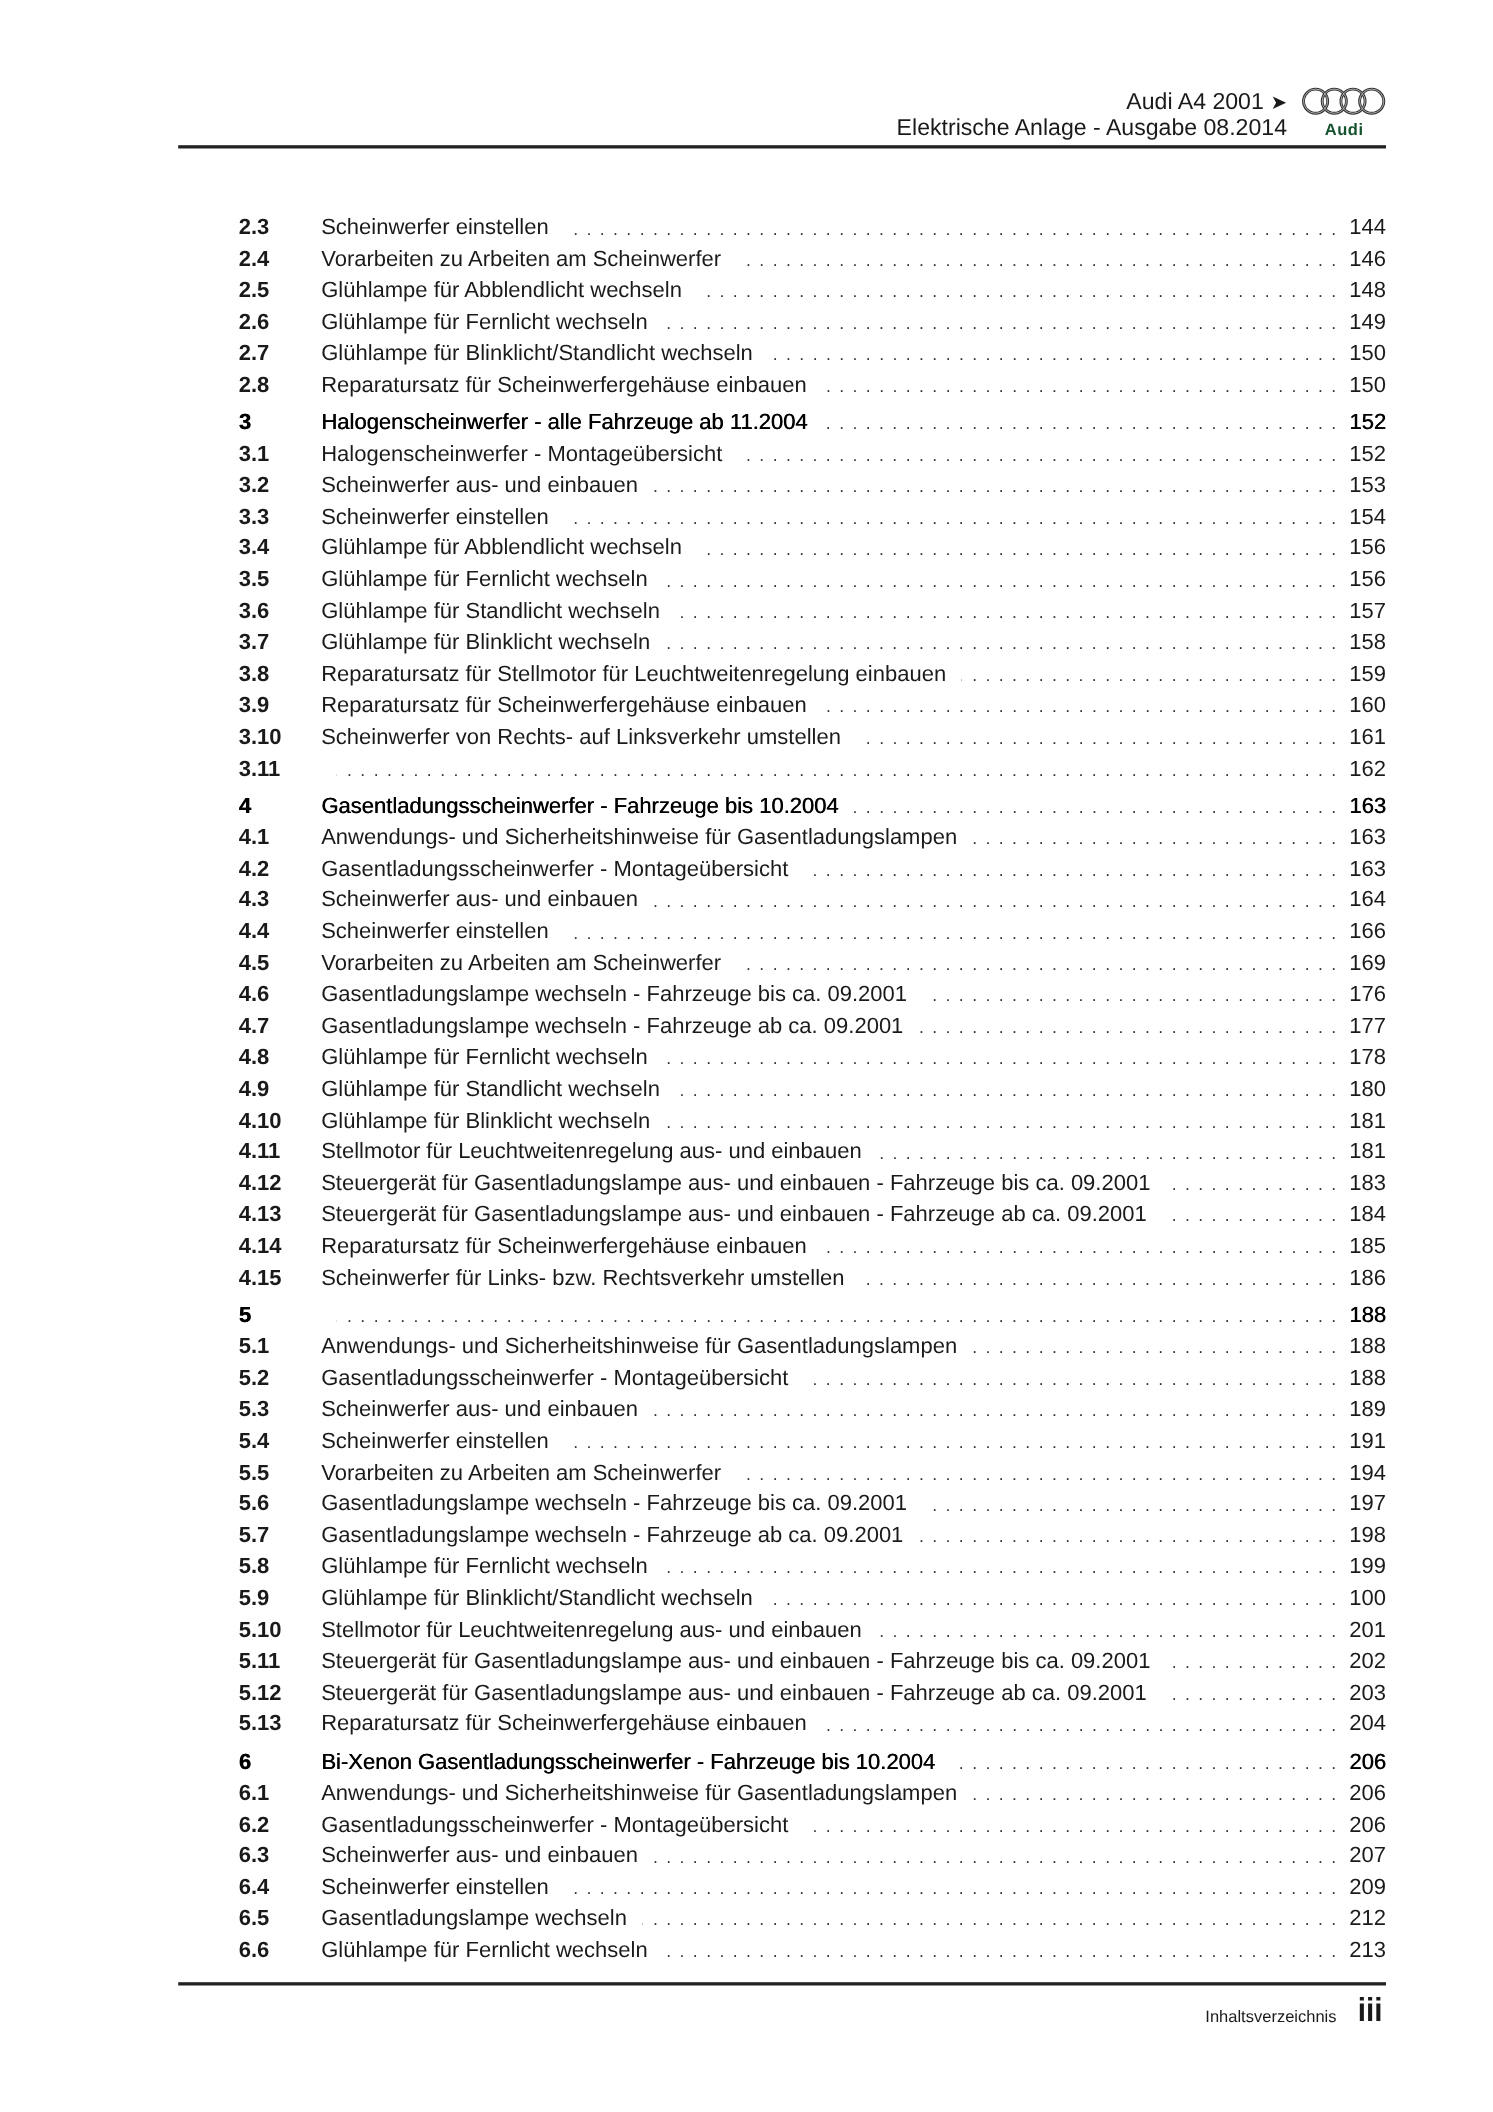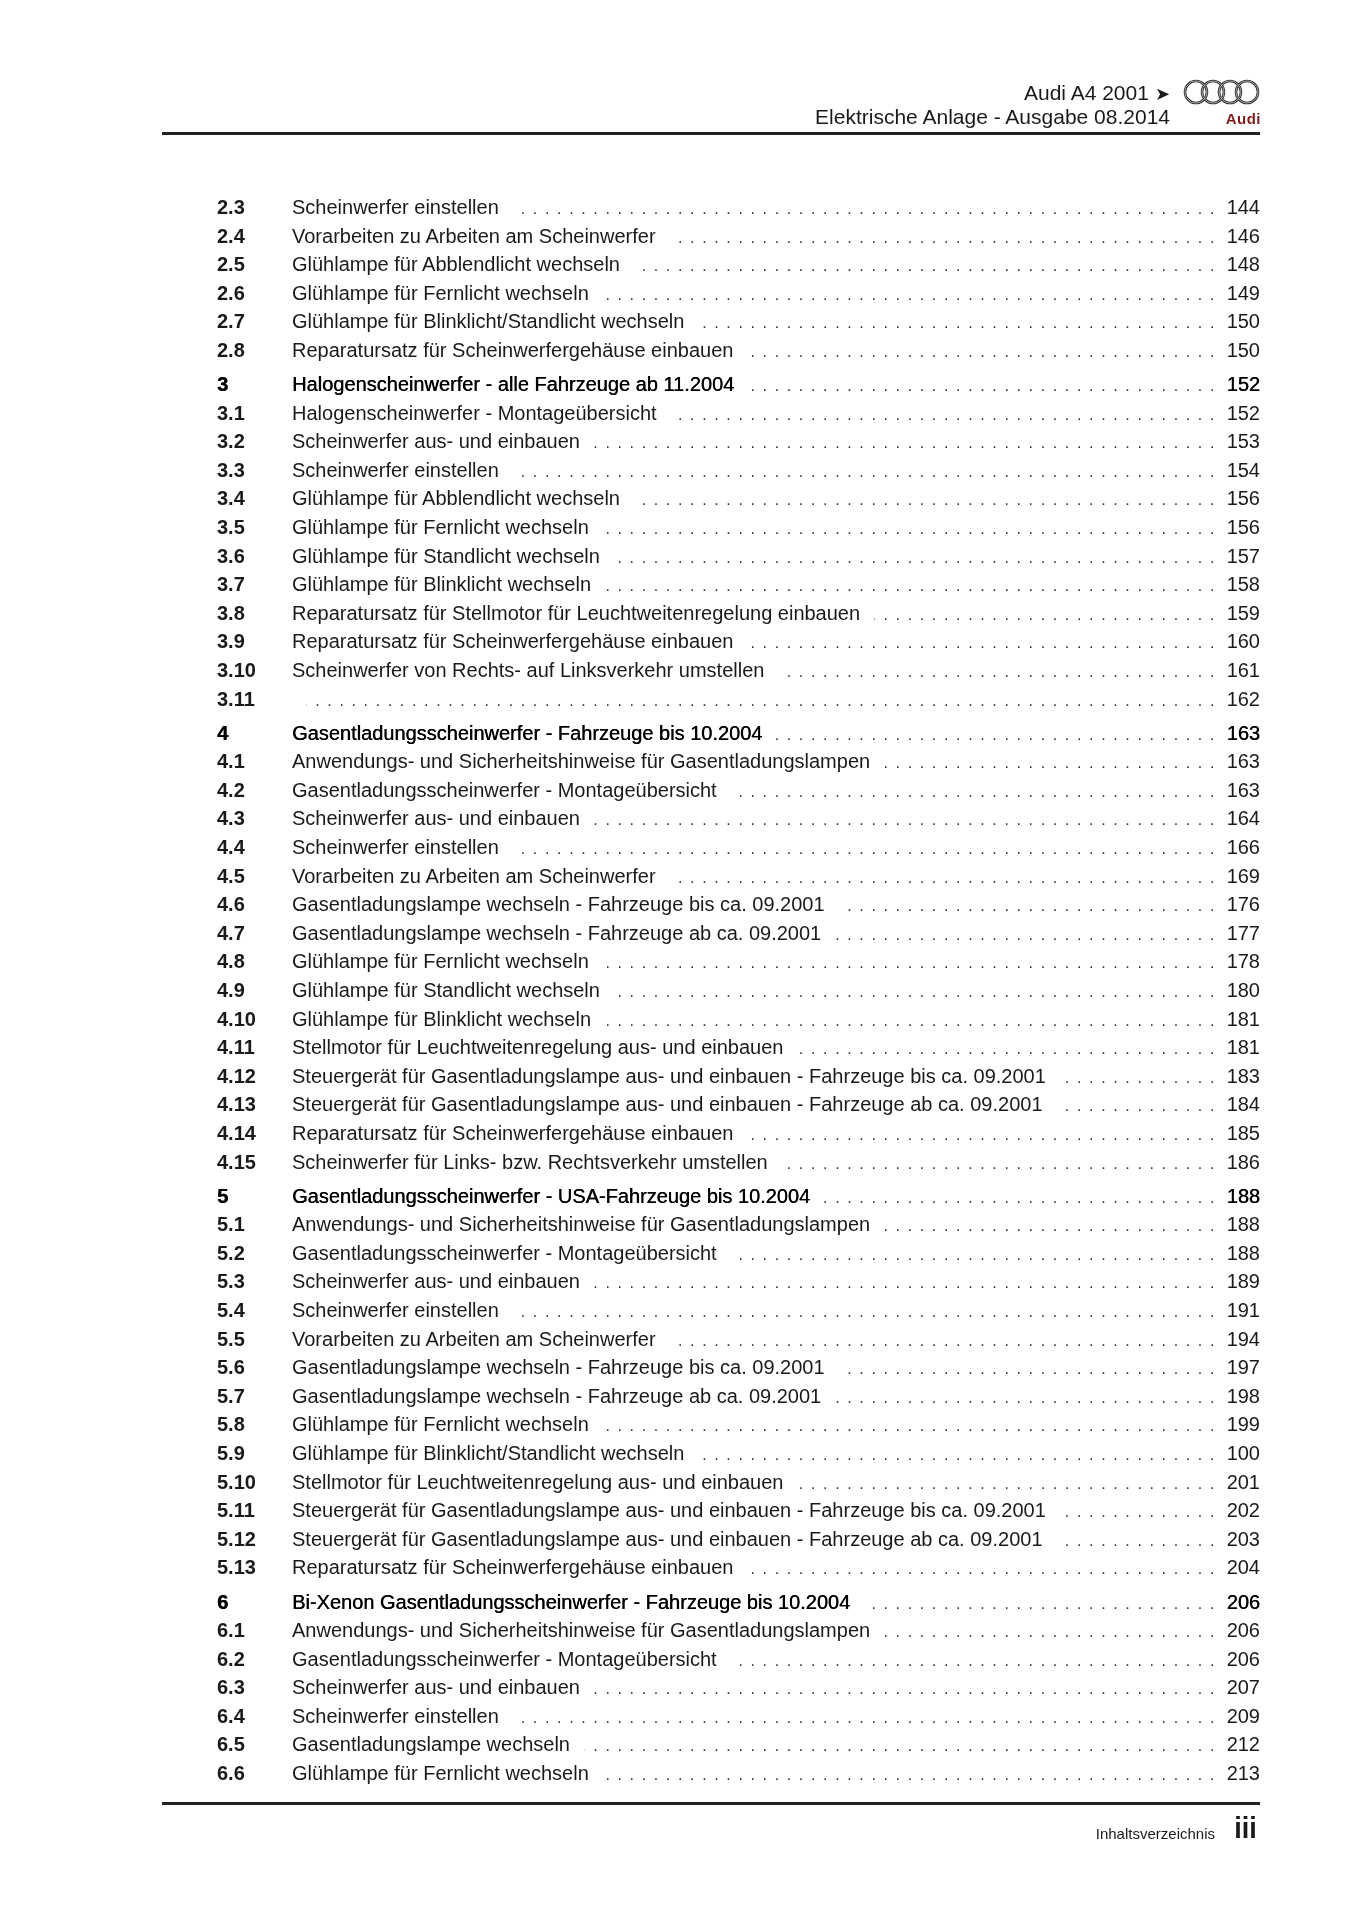--- a/index.html
+++ b/index.html
@@ -12,22 +12,22 @@
     font-size: 21px; line-height: 26px; white-space: nowrap;
   }
   .header-line2 {
     position: absolute; right: 187px; top: 104px;
     font-size: 21px; line-height: 26px; white-space: nowrap;
   }
   .arrow { display: inline-block; margin-left: 6px; font-size: 18px; }
   .logo { position: absolute; left: 1183px; top: 78px; width: 78px; height: 50px; }
   .logo svg { display: block; }
   .logo-word {
-    position: absolute; left: 0; width: 78px; top: 32px; text-align: right;
-    font-weight: bold; font-size: 15px; letter-spacing: 0.5px; color: #7f1d1d;
+    position: absolute; left: 0; width: 78px; top: 32px; text-align: center;
+    font-weight: bold; font-size: 15px; letter-spacing: 0.5px; color: #14532d;
   }
   .rule-top {
     position: absolute; left: 162px; top: 132px; width: 1098px; height: 3px; background: #222;
   }
   .toc { position: absolute; left: 217px; top: 193px; width: 1043px; }
   .row {
     display: flex; align-items: baseline; height: 28.6px; line-height: 28.6px;
     font-size: 20px; white-space: nowrap;
   }
   .row.heading { margin-top: 5.5px; font-weight: normal; color: #000; }
@@ -282,21 +282,20 @@
       <span class="page">185</span>
     </div>
     <div class="row">
       <span class="num">4.15</span>
       <span class="title">Scheinwerfer für Links- bzw. Rechtsverkehr umstellen</span>
       <span class="leader"></span>
       <span class="page">186</span>
     </div>
     <div class="row heading">
       <span class="num">5</span>
-      <span class="title">Gasentladungsscheinwerfer - USA-Fahrzeuge bis 10.2004</span>
       <span class="leader"></span>
       <span class="page">188</span>
     </div>
     <div class="row">
       <span class="num">5.1</span>
       <span class="title">Anwendungs- und Sicherheitshinweise für Gasentladungslampen</span>
       <span class="leader"></span>
       <span class="page">188</span>
     </div>
     <div class="row">

